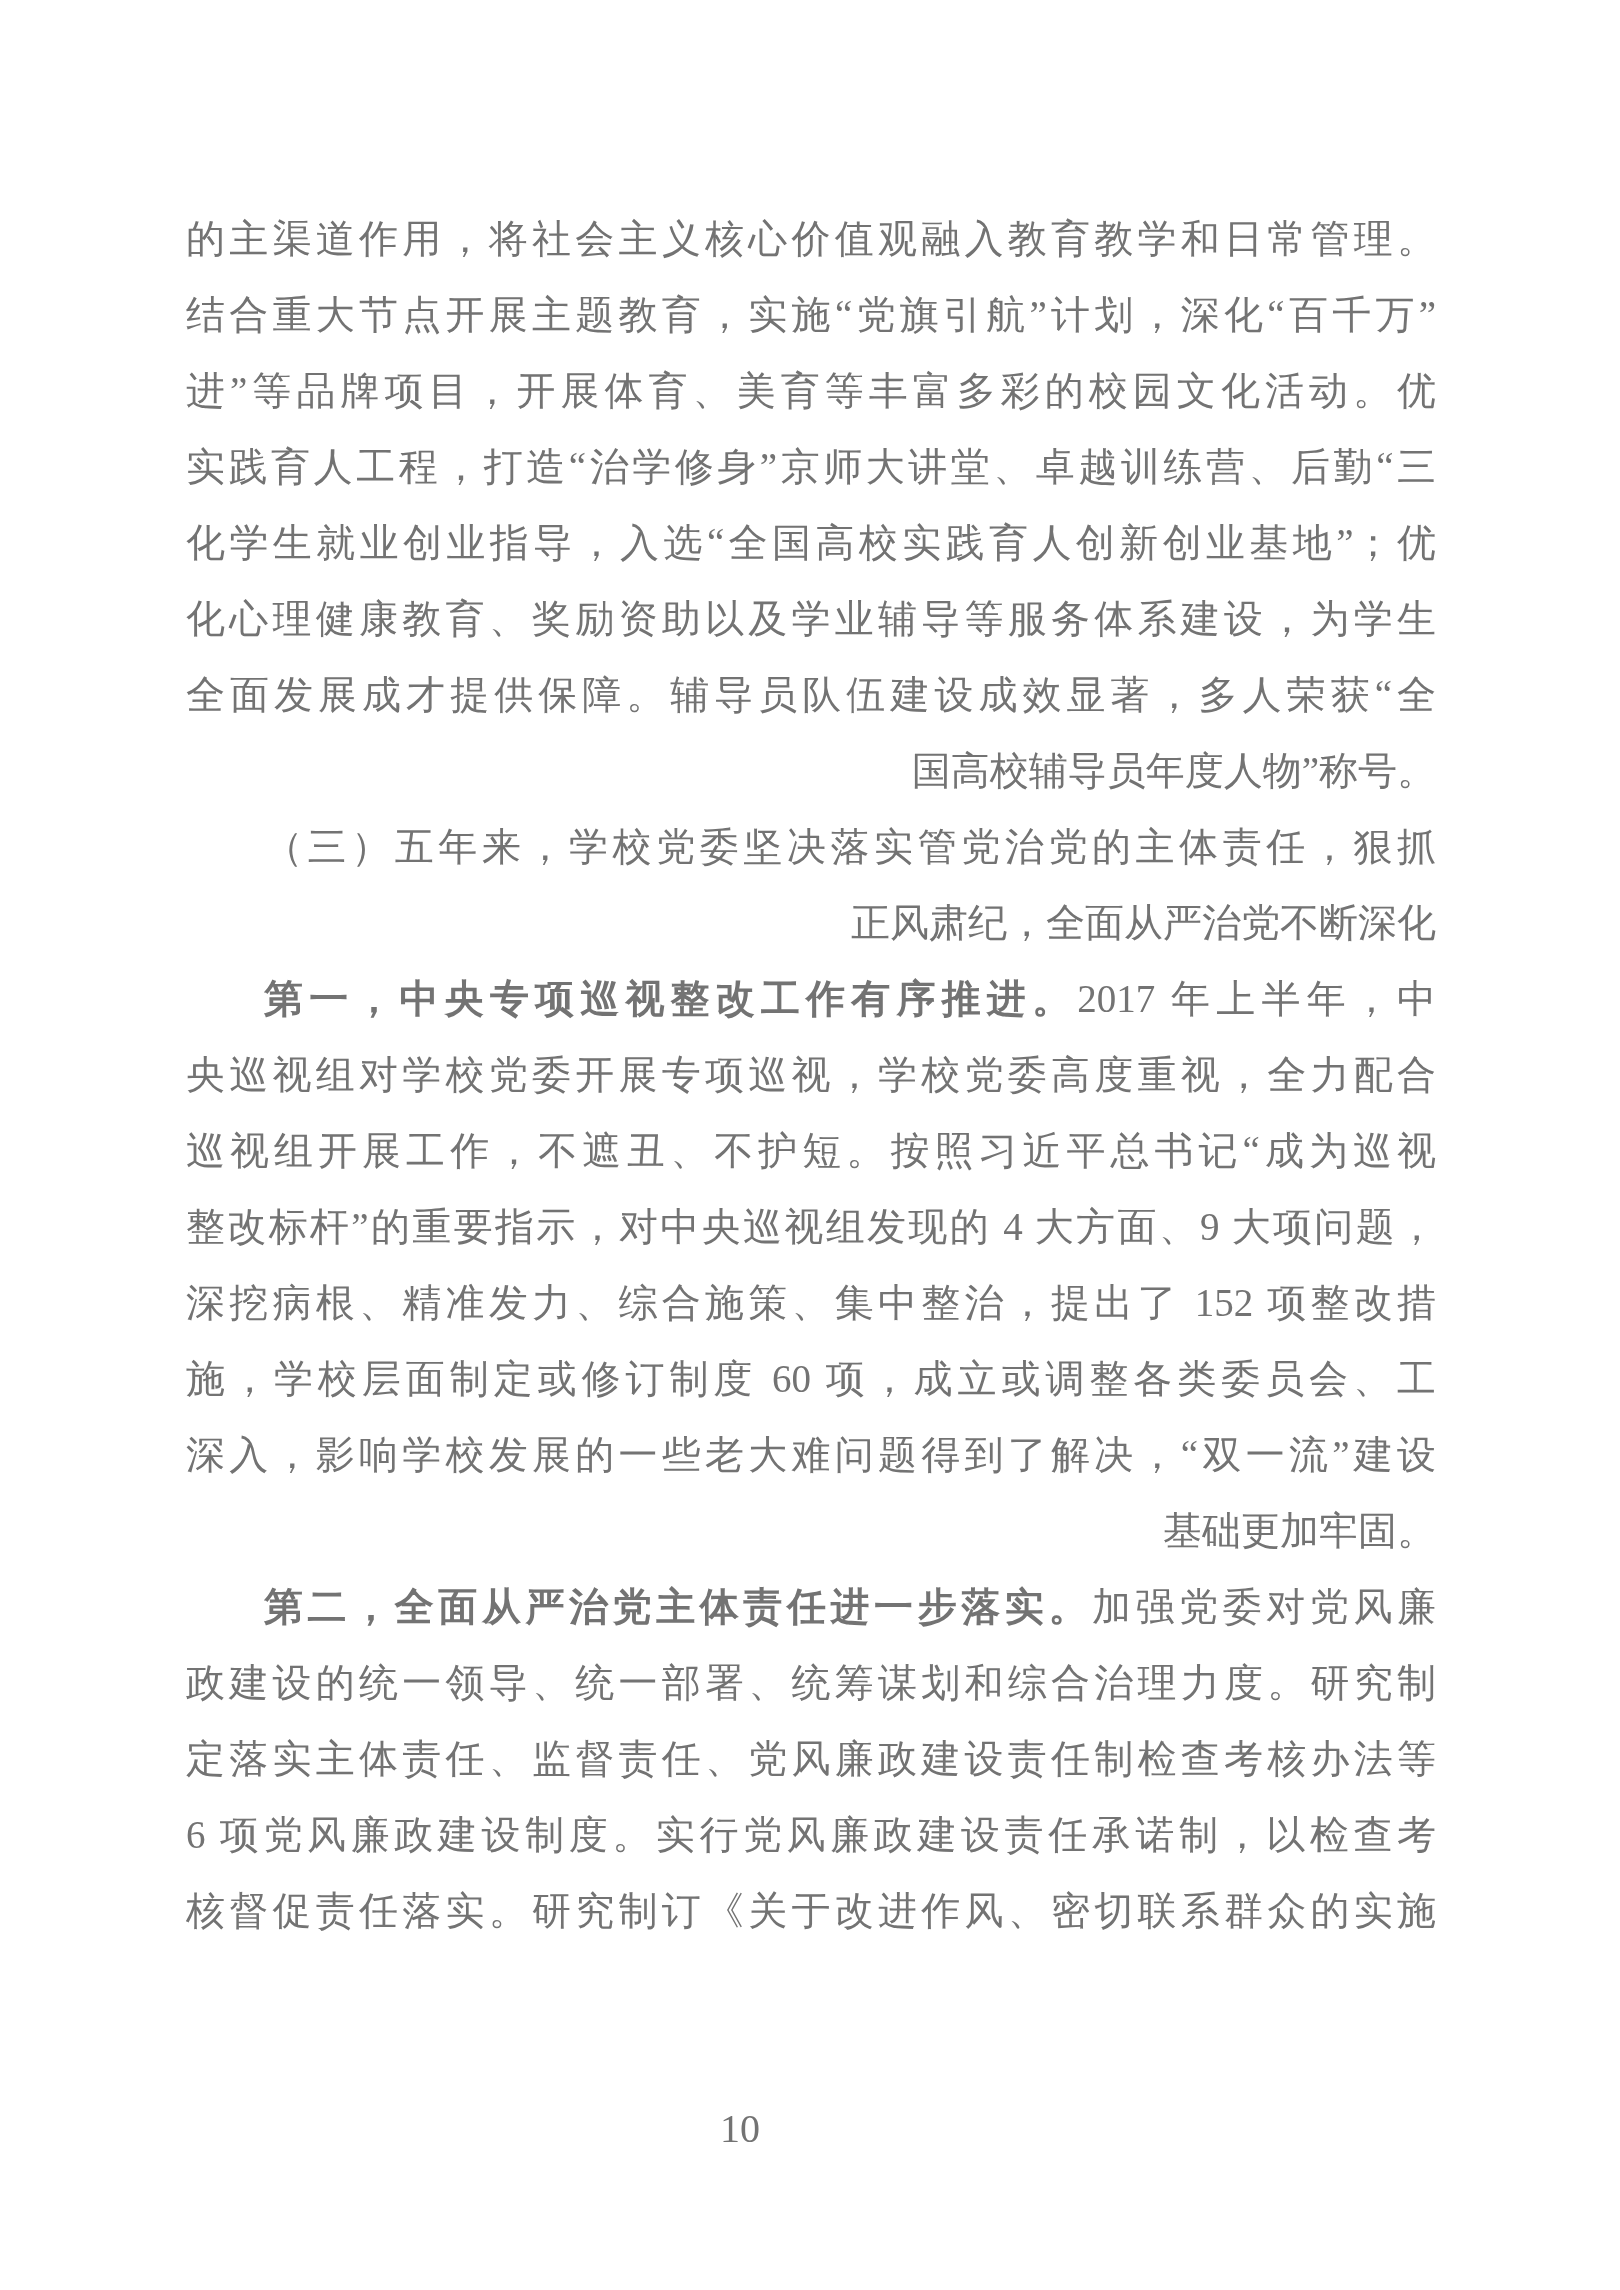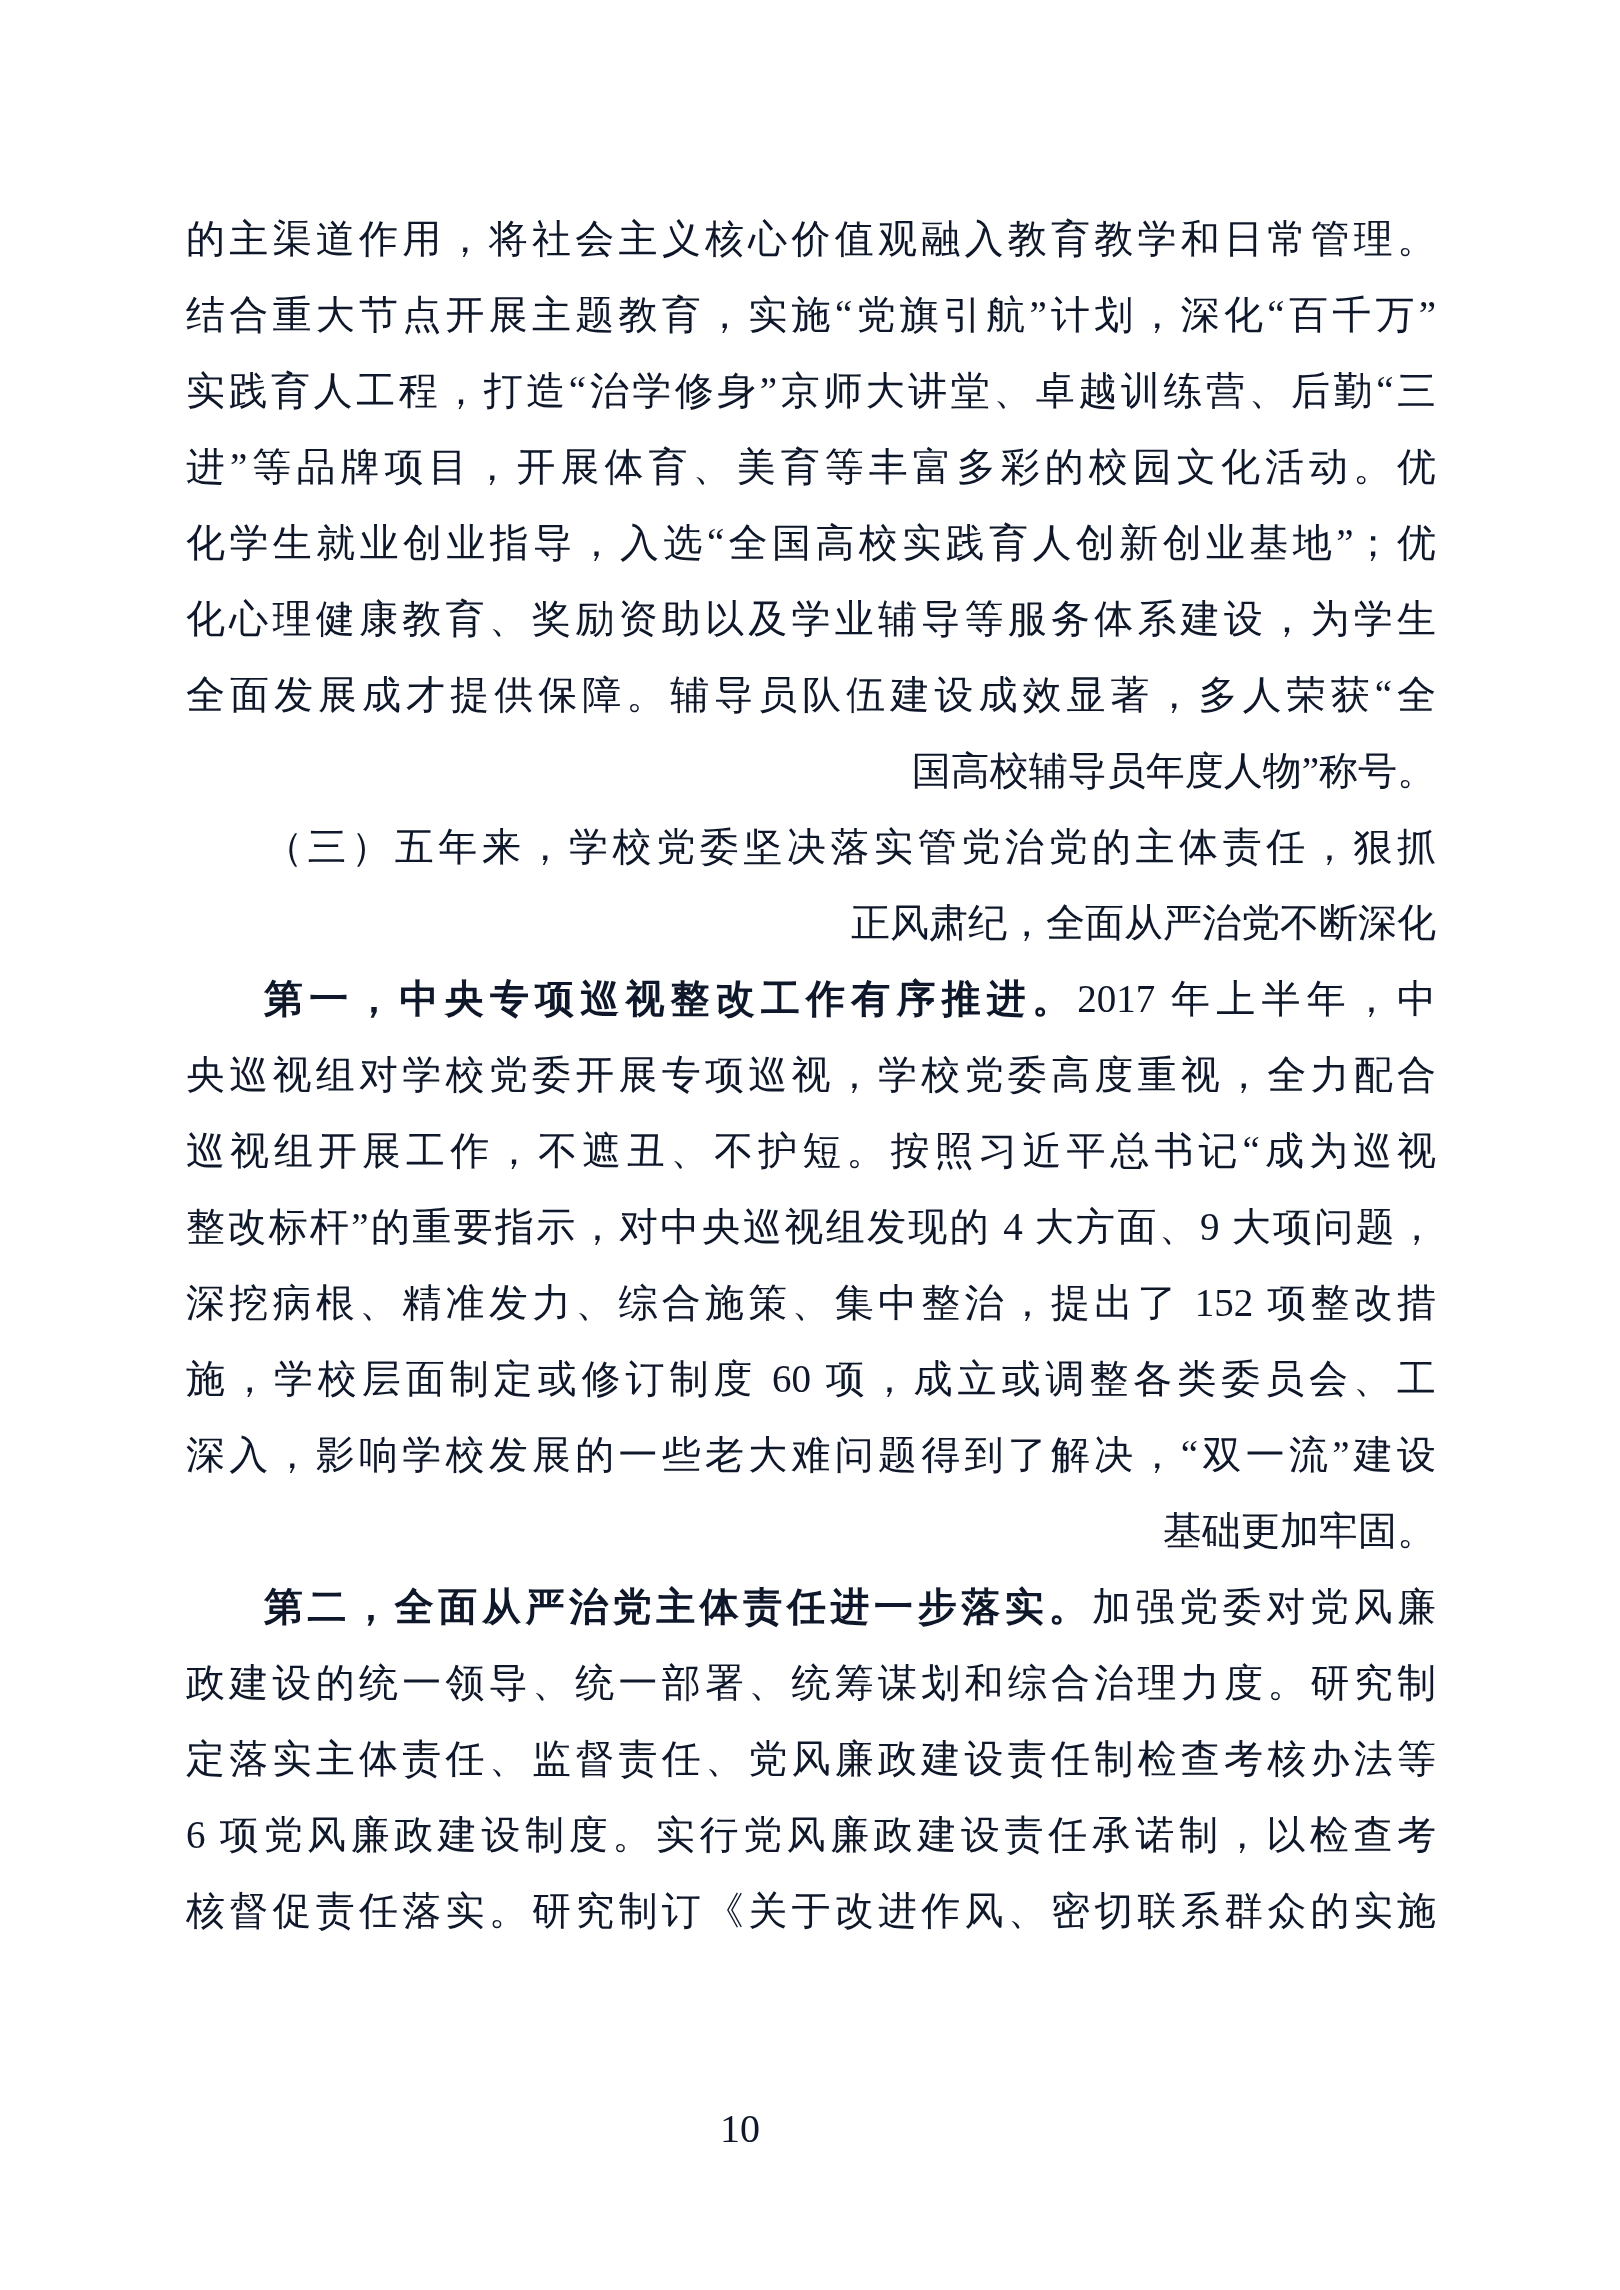--- a/index.html
+++ b/index.html
@@ -5,21 +5,21 @@
   html, body {
     margin: 0;
     padding: 0;
     background: #ffffff;
   }
   .page {
     position: relative;
     width: 1480px;
     height: 2291px;
     background: #ffffff;
-    color: #0f172a;
+    color: #737373;
     font-family: "Liberation Serif", "DejaVu Serif", serif;
     overflow: hidden;
   }
   .textblock {
     position: absolute;
     left: 186px;
     top: 201px;
     width: 1250px;
   }
   .line {
@@ -52,22 +52,22 @@
     font-family: "Liberation Serif", "DejaVu Serif", serif;
   }
 </style>
 </head>
 <body>
 
 <div class="page">
   <div class="textblock">
       <div class="line just"><span>的主渠道作用，将社会主义核心价值观融入教育教学和日常管理。</span></div>
       <div class="line just"><span>结合重大节点开展主题教育，实施“党旗引航”计划，深化“百千万”</span></div>
+      <div class="line just"><span>进”等品牌项目，开展体育、美育等丰富多彩的校园文化活动。优</span></div>
       <div class="line just"><span>实践育人工程，打造“治学修身”京师大讲堂、卓越训练营、后勤“三</span></div>
-      <div class="line just"><span>进”等品牌项目，开展体育、美育等丰富多彩的校园文化活动。优</span></div>
       <div class="line just"><span>化学生就业创业指导，入选“全国高校实践育人创新创业基地”；优</span></div>
       <div class="line just"><span>化心理健康教育、奖励资助以及学业辅导等服务体系建设，为学生</span></div>
       <div class="line just"><span>全面发展成才提供保障。辅导员队伍建设成效显著，多人荣获“全</span></div>
       <div class="line"><span>国高校辅导员年度人物”称号。</span></div>
       <div class="line just indent"><span>（三）五年来，学校党委坚决落实管党治党的主体责任，狠抓</span></div>
       <div class="line"><span>正风肃纪，全面从严治党不断深化</span></div>
       <div class="line just indent"><b class="lead">第一，中央专项巡视整改工作有序推进。</b><span>2017 年上半年，中</span></div>
       <div class="line just"><span>央巡视组对学校党委开展专项巡视，学校党委高度重视，全力配合</span></div>
       <div class="line just"><span>巡视组开展工作，不遮丑、不护短。按照习近平总书记“成为巡视</span></div>
       <div class="line just"><span>整改标杆”的重要指示，对中央巡视组发现的 4 大方面、9 大项问题，</span></div>

